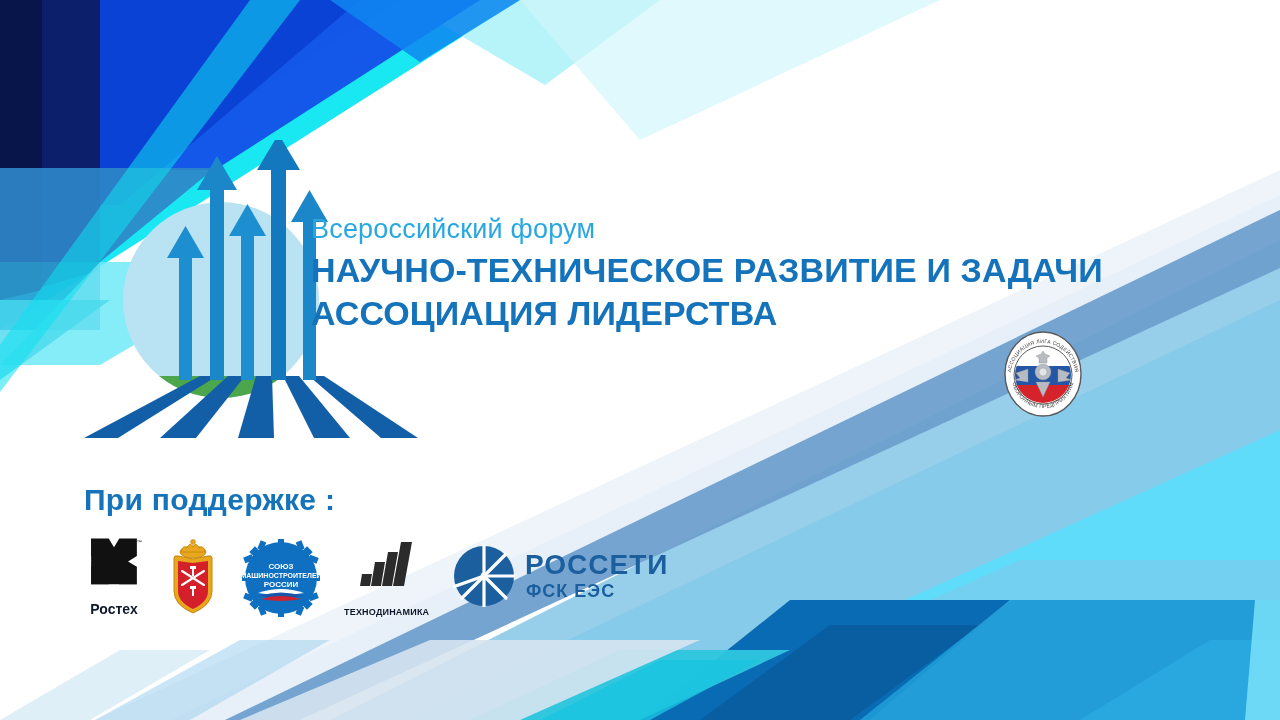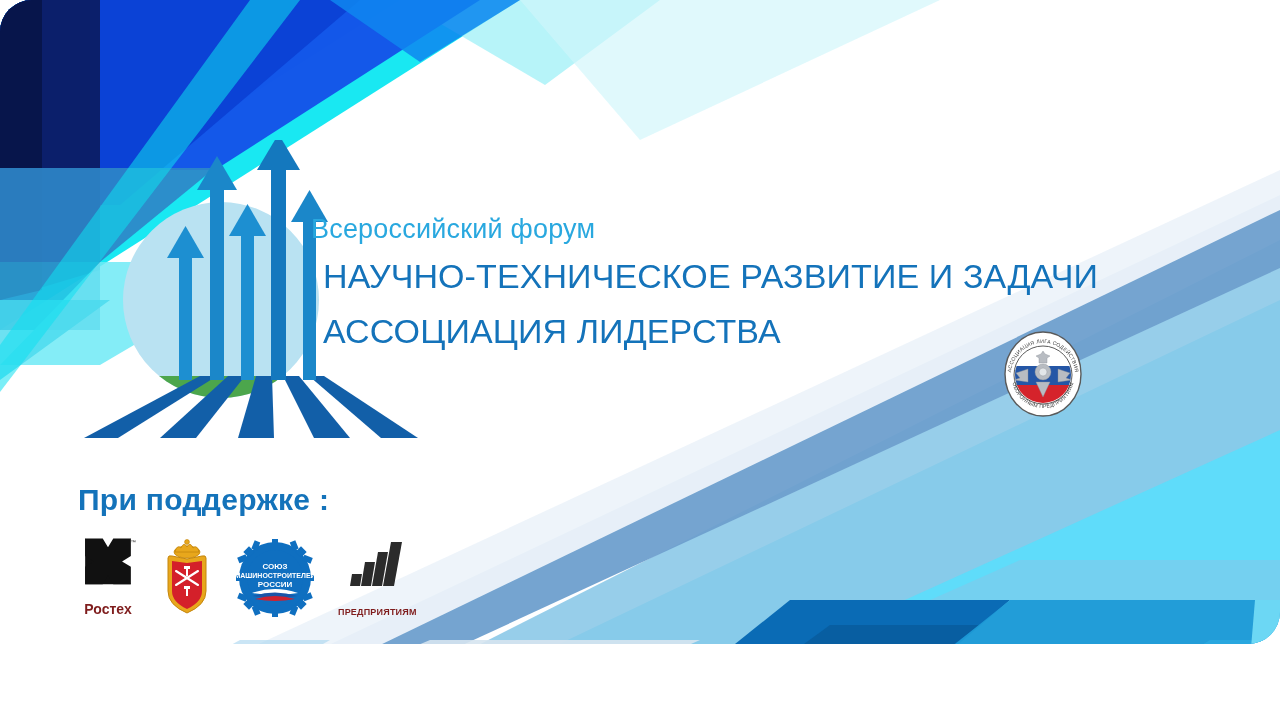--- a/index.html
+++ b/index.html
@@ -2,53 +2,53 @@
 <html lang="ru"><head>
 <meta charset="utf-8">
 <title>Всероссийский форум</title>
 <style>
   html,body{margin:0;padding:0;background:#ffffff;}
   body{
     font-family:"Liberation Sans","DejaVu Sans",sans-serif;
     width:1280px;height:720px;overflow:hidden;
   }
   #stage{
-    position:relative;width:1280px;height:644px;background:#ffffff;overflow:hidden;border-radius:32px;
+    position:relative;width:1280px;height:720px;background:#ffffff;overflow:hidden;
   }
   .layer{position:absolute;inset:0;}
   svg.deco{position:absolute;top:0;left:0;width:1280px;height:720px;display:block;}
 
   
   #forum-mark{position:absolute;left:78px;top:140px;width:340px;height:310px;}
 
   
   #title-block{position:absolute;left:311px;top:216px;width:900px;}
   #forum-kicker{
     font-size:27px;font-weight:400;color:#29A8DF;letter-spacing:.2px;
     line-height:1.0;margin:0 0 6px 0;white-space:nowrap;
   }
   .title-line{
-    font-size:34px;font-weight:400;color:#1473BA;letter-spacing:.1px;
-    line-height:1.26;margin:12px;white-space:nowrap;
+    font-size:34px;font-weight:700;color:#1473BA;letter-spacing:.1px;
+    line-height:1.26;margin:0;white-space:nowrap;
   }
 
   
   #partner-emblems{position:absolute;left:998px;top:322px;width:196px;height:102px;
     display:flex;align-items:center;gap:16px;}
 
   
-  #support-block{position:absolute;left:78px;top:483px;}
+  #support-block{position:absolute;left:84px;top:483px;}
   #support-label{
     font-size:30px;font-weight:700;color:#1473BA;letter-spacing:.3px;
     margin:0 0 18px 0;white-space:nowrap;
   }
   #sponsor-row{display:flex;align-items:flex-end;gap:24px;height:82px;}
   .sponsor{display:flex;flex-direction:column;align-items:center;justify-content:flex-end;height:82px;}
   .sponsor-cap{
-    font-size:9px;font-weight:700;color:#7f1d1d;letter-spacing:.2px;margin-top:15px;white-space:nowrap;text-align:center;
+    font-size:9px;font-weight:700;color:#0f172a;letter-spacing:.2px;margin-top:15px;white-space:nowrap;text-align:center;
   }
   .sponsor-cap.big{font-size:14px;font-weight:700;letter-spacing:0;}
 </style>
 </head>
 <body>
 
 <div id="stage">
 
   <div class="layer">
     <svg class="deco" viewBox="0 0 1280 720" preserveAspectRatio="none" aria-hidden="true">
@@ -275,20 +275,39 @@
 
       <div class="sponsor">
         <svg width="62" height="56" viewBox="0 0 62 56" aria-hidden="true">
           <g fill="#2B2B2B">
             <polygon points="6,38 16,38 14,50 4,50"></polygon>
             <polygon points="19,26 29,26 25,50 15,50"></polygon>
             <polygon points="32,16 42,16 36,50 26,50"></polygon>
             <polygon points="45,6 56,6 48,50 37,50"></polygon>
           </g>
         </svg>
-        <span class="sponsor-cap">ПРЕДПРИЯТИЯМ</span>
-      </div>
-
+        <span class="sponsor-cap">ТЕХНОДИНАМИКА</span>
+      </div>
+
+      <div class="sponsor" style="flex-direction:row;align-items:center;gap:10px;">
+        <svg width="62" height="62" viewBox="0 0 62 62" aria-hidden="true">
+          <circle cx="31" cy="31" r="30" fill="#1C5F9E"></circle>
+          <g stroke="#FFFFFF" stroke-width="3.2" stroke-linecap="round">
+            <line x1="31" y1="31" x2="31" y2="0"></line>
+            <line x1="31" y1="31" x2="53" y2="9"></line>
+            <line x1="31" y1="31" x2="62" y2="31"></line>
+            <line x1="31" y1="31" x2="53" y2="53"></line>
+            <line x1="31" y1="31" x2="31" y2="62"></line>
+            <line x1="31" y1="31" x2="9" y2="53"></line>
+            <line x1="31" y1="31" x2="0" y2="42"></line>
+          </g>
+          <circle cx="31" cy="31" r="3.4" fill="#FFFFFF"></circle>
+        </svg>
+        <svg width="150" height="58" viewBox="0 0 150 58" aria-hidden="true">
+          <text x="0" y="27" font-family="'Liberation Sans',sans-serif" font-size="28" font-weight="700" fill="#1C5F9E" letter-spacing="1">РОССЕТИ</text>
+          <text x="1" y="50" font-family="'Liberation Sans',sans-serif" font-size="18" font-weight="700" fill="#1C5F9E" letter-spacing="1">ФСК ЕЭС</text>
+        </svg>
+      </div>
 
     </div>
   </div>
 
 </div>
 
 </body></html>

